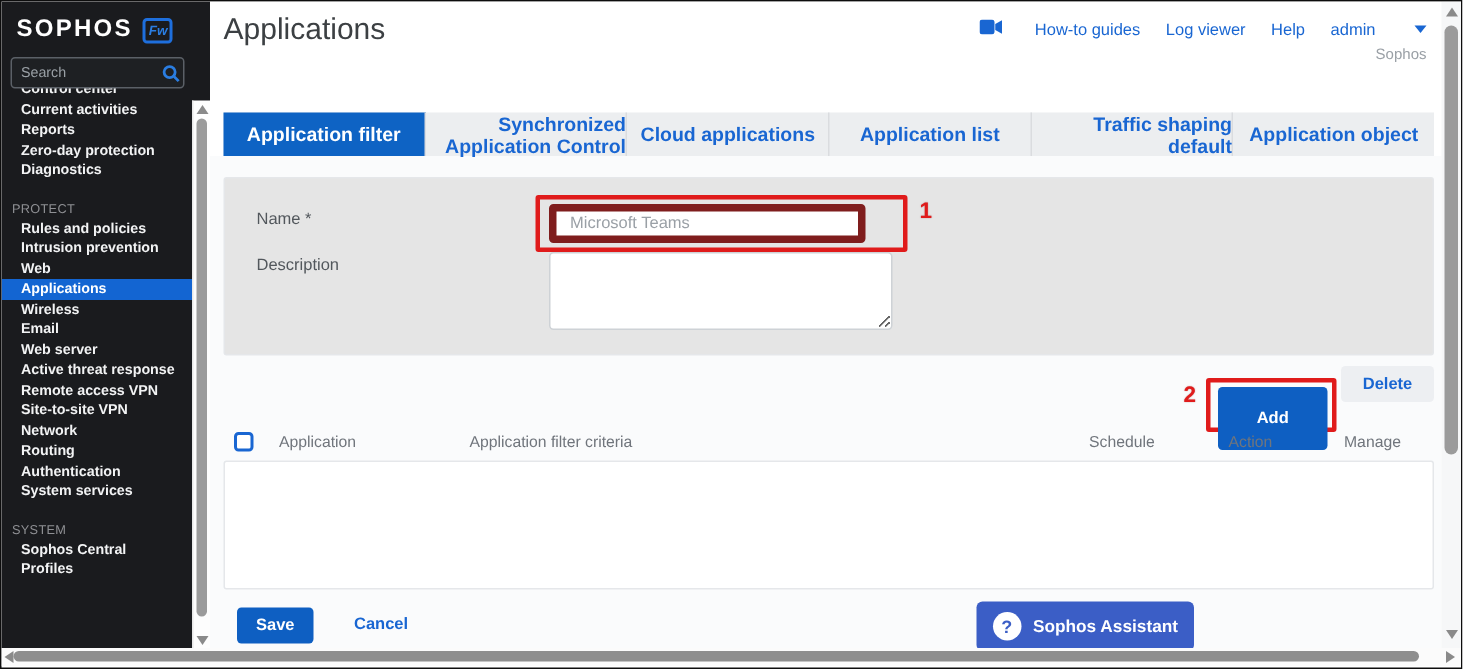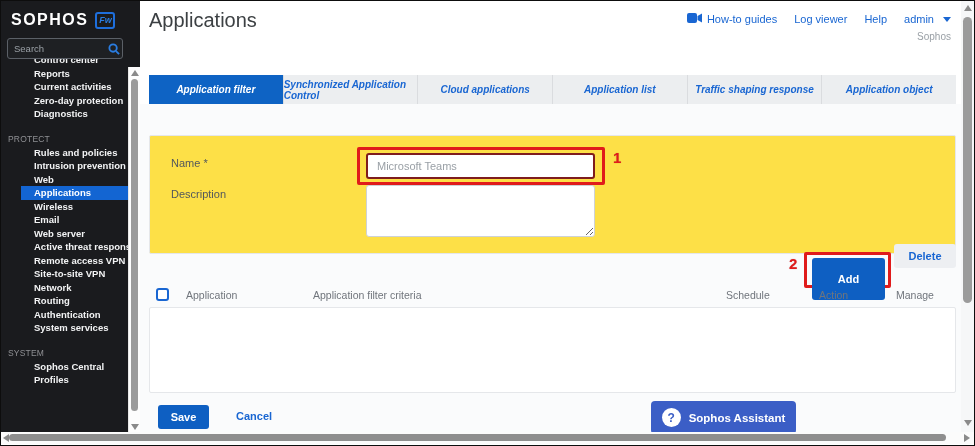--- a/index.html
+++ b/index.html
@@ -12,46 +12,46 @@
   .logo-row { display:flex; align-items:center; gap:7px; padding:10px 0 0 10px; }
   .brand { color:#fff; font-weight:800; font-size:16px; letter-spacing:1.5px; }
   .brand-badge { width:20px; height:17px; border:2px solid #1e6fdd; border-radius:3px; color:#2a7de1; font-size:9px; font-weight:700; font-style:italic; display:flex; align-items:center; justify-content:center; }
   .search-wrap { position:absolute; left:6px; top:37px; width:116px; height:21px; border:1px solid #5b6067; border-radius:3px; background:#1e2023; display:flex; align-items:center; }
   .search-wrap input { flex:1; min-width:0; background:transparent; border:0; outline:none; color:#cfcfcf; font-size:9.5px; padding-left:6px; font-family:"Liberation Sans", sans-serif; }
   .search-wrap input::placeholder { color:#9aa0a6; }
   .search-icon { width:16px; display:flex; justify-content:center; }
   .nav { padding-top:11px; }
   .nav-title { color:#8f9094; font-size:8.5px; padding-left:7px; height:13px; line-height:13px; margin-top:12px; letter-spacing:.2px; }
   .nav-title:first-child { margin-top:0; }
-  .nav-item { color:#f2f3f4; font-size:9.5px; font-weight:700; padding-left:13px; height:13.5px; line-height:13.5px; cursor:pointer;margin-left:20px; }
+  .nav-item { color:#f2f3f4; font-size:9.5px; font-weight:700; padding-left:13px; height:13.5px; line-height:13.5px; cursor:pointer; }
   .nav-item.active { background:#1365d2; color:#fff; }
 
   
   .side-scroll { position:absolute; left:127px; top:66px; width:12px; height:366px; background:#fdfdfd; border-left:1px solid #e8e8e8; }
   .side-scroll .thumb { position:absolute; left:2px; top:12px; width:7px; height:332px; background:#9b9b9b; border-radius:4px; }
 
   
   .main { position:absolute; left:139px; top:0; width:821px; height:431px; background:#fff; }
   .content-bg { position:absolute; left:0; top:103px; right:0; bottom:0; background:#fafbfc; }
   .page-title { position:absolute; left:9px; top:8px; font-size:20px; color:#3c4043; }
   .header-links { position:absolute; right:10px; top:12px; display:flex; align-items:center; gap:17px; font-size:11px; color:#1966d2; }
-  .header-link { display:flex; align-items:center; gap:5px; cursor:pointer; }
+  .header-link { display:flex; align-items:center; gap:22px; cursor:pointer; }
   .caret-down { display:inline-block; width:0; height:0; border-left:4px solid transparent; border-right:4px solid transparent; border-top:5px solid #1966d2; margin-left:4px; }
   .user-org { position:absolute; right:10px; top:30px; font-size:10px; color:#9aa0a6; }
 
   
   .tabs { position:absolute; left:9px; top:74px; width:807px; height:29px; display:flex; background:#eceef0; }
-  .tab { flex:1; display:flex; align-items:center; justify-content:center; font-size:10px; font-weight:700; color:#1966d2; border-right:1px solid #dadcdf; cursor:pointer; text-align:left;font-style:italic; }
+  .tab { flex:1; display:flex; align-items:center; justify-content:center; font-size:13px; font-weight:700; color:#1966d2; border-right:1px solid #dadcdf; cursor:pointer; text-align:right; }
   .tab:last-child { border-right:0; }
   .tab.active { background:#0e63c4; color:#fff; }
 
   
-  .panel { position:absolute; left:9px; top:134px; width:807px; height:119px; background:#fde047; border:1px solid #e5e7ea; border-radius:2px; }
+  .panel { position:absolute; left:9px; top:117px; width:807px; height:119px; background:#e5e5e5; border:1px solid #e5e7ea; border-radius:2px; }
   .field-label { position:absolute; font-size:11px; color:#52575c; }
-  .name-input { position:absolute; left:216px; top:17px; width:229px; height:26px; border:2px solid #7f1d1d; border-radius:3px; font-size:11px; color:#3c4043; padding:0 9px; outline:none; font-family:"Liberation Sans", sans-serif; }
+  .name-input { position:absolute; left:216px; top:17px; width:211px; height:26px; border:5px solid #7f1d1d; border-radius:3px; font-size:11px; color:#3c4043; padding:0 9px; outline:none; font-family:"Liberation Sans", sans-serif; }
   .name-input::placeholder { color:#9aa0a6; }
   .desc-textarea { position:absolute; left:216px; top:49px; width:229px; height:52px; border:1px solid #ced2d6; border-radius:3px; font-size:11px; color:#3c4043; padding:4px 8px; outline:none; resize:both; font-family:"Liberation Sans", sans-serif; }
   .ann-box { position:absolute; border:3px solid #e01b1b; border-radius:2px; pointer-events:none; }
   .ann-num { position:absolute; color:#e01b1b; font-weight:800; font-size:15px; text-shadow:0 0 1px rgba(120,0,0,.4); }
 
   
   .btn { display:flex; align-items:center; justify-content:center; font-weight:700; font-size:11px; border-radius:3px; cursor:pointer; border:0; font-family:"Liberation Sans", sans-serif; }
   .btn-primary { background:#0e5fc2; color:#fff; }
   .btn-light { background:#edeff2; color:#1966d2; }
   .add-btn { position:absolute; left:672px; top:257px; width:73px; height:42px; }
@@ -95,22 +95,22 @@
       <span class="search-icon">
         <svg width="12" height="12" viewBox="0 0 13 13" fill="none" stroke="#2a7de1" stroke-width="2">
           <circle cx="5.5" cy="5.5" r="4"></circle>
             <line x1="8.7" y1="8.7" x2="12" y2="12"></line>
         </svg>
       </span>
     </div>
     <div class="nav">
         <div class="nav-title">MONITOR &amp; ANALYZE</div>
         <div class="nav-item">Control center</div>
+        <div class="nav-item">Current activities</div>
         <div class="nav-item">Reports</div>
-        <div class="nav-item">Current activities</div>
         <div class="nav-item">Zero-day protection</div>
         <div class="nav-item">Diagnostics</div>
         <div class="nav-title">PROTECT</div>
         <div class="nav-item">Rules and policies</div>
         <div class="nav-item">Intrusion prevention</div>
         <div class="nav-item">Web</div>
         <div class="nav-item active">Applications</div>
         <div class="nav-item">Wireless</div>
         <div class="nav-item">Email</div>
         <div class="nav-item">Web server</div>
@@ -159,21 +159,21 @@
         <span class="caret-down"></span>
       </span>
     </div>
     <div class="user-org">Sophos</div>
 
     <div class="tabs">
       <div class="tab active">Application filter</div>
       <div class="tab">Synchronized Application Control</div>
       <div class="tab">Cloud applications</div>
       <div class="tab">Application list</div>
-      <div class="tab">Traffic shaping response</div>
+      <div class="tab">Traffic shaping default</div>
       <div class="tab">Application object</div>
     </div>
 
     <div class="panel">
       <div class="field-label" style="left:21px; top:21px;">Name *</div>
       <input class="name-input" type="text" placeholder="Microsoft Teams" style="">
       <div class="ann-box" style="left:207px; top:11px; width:248px; height:38px;"></div>
       <div class="ann-num" style="left:463px; top:13px;">1</div>
       <div class="field-label" style="left:21px; top:52px;">Description</div>
       <textarea class="desc-textarea" style=""></textarea>

